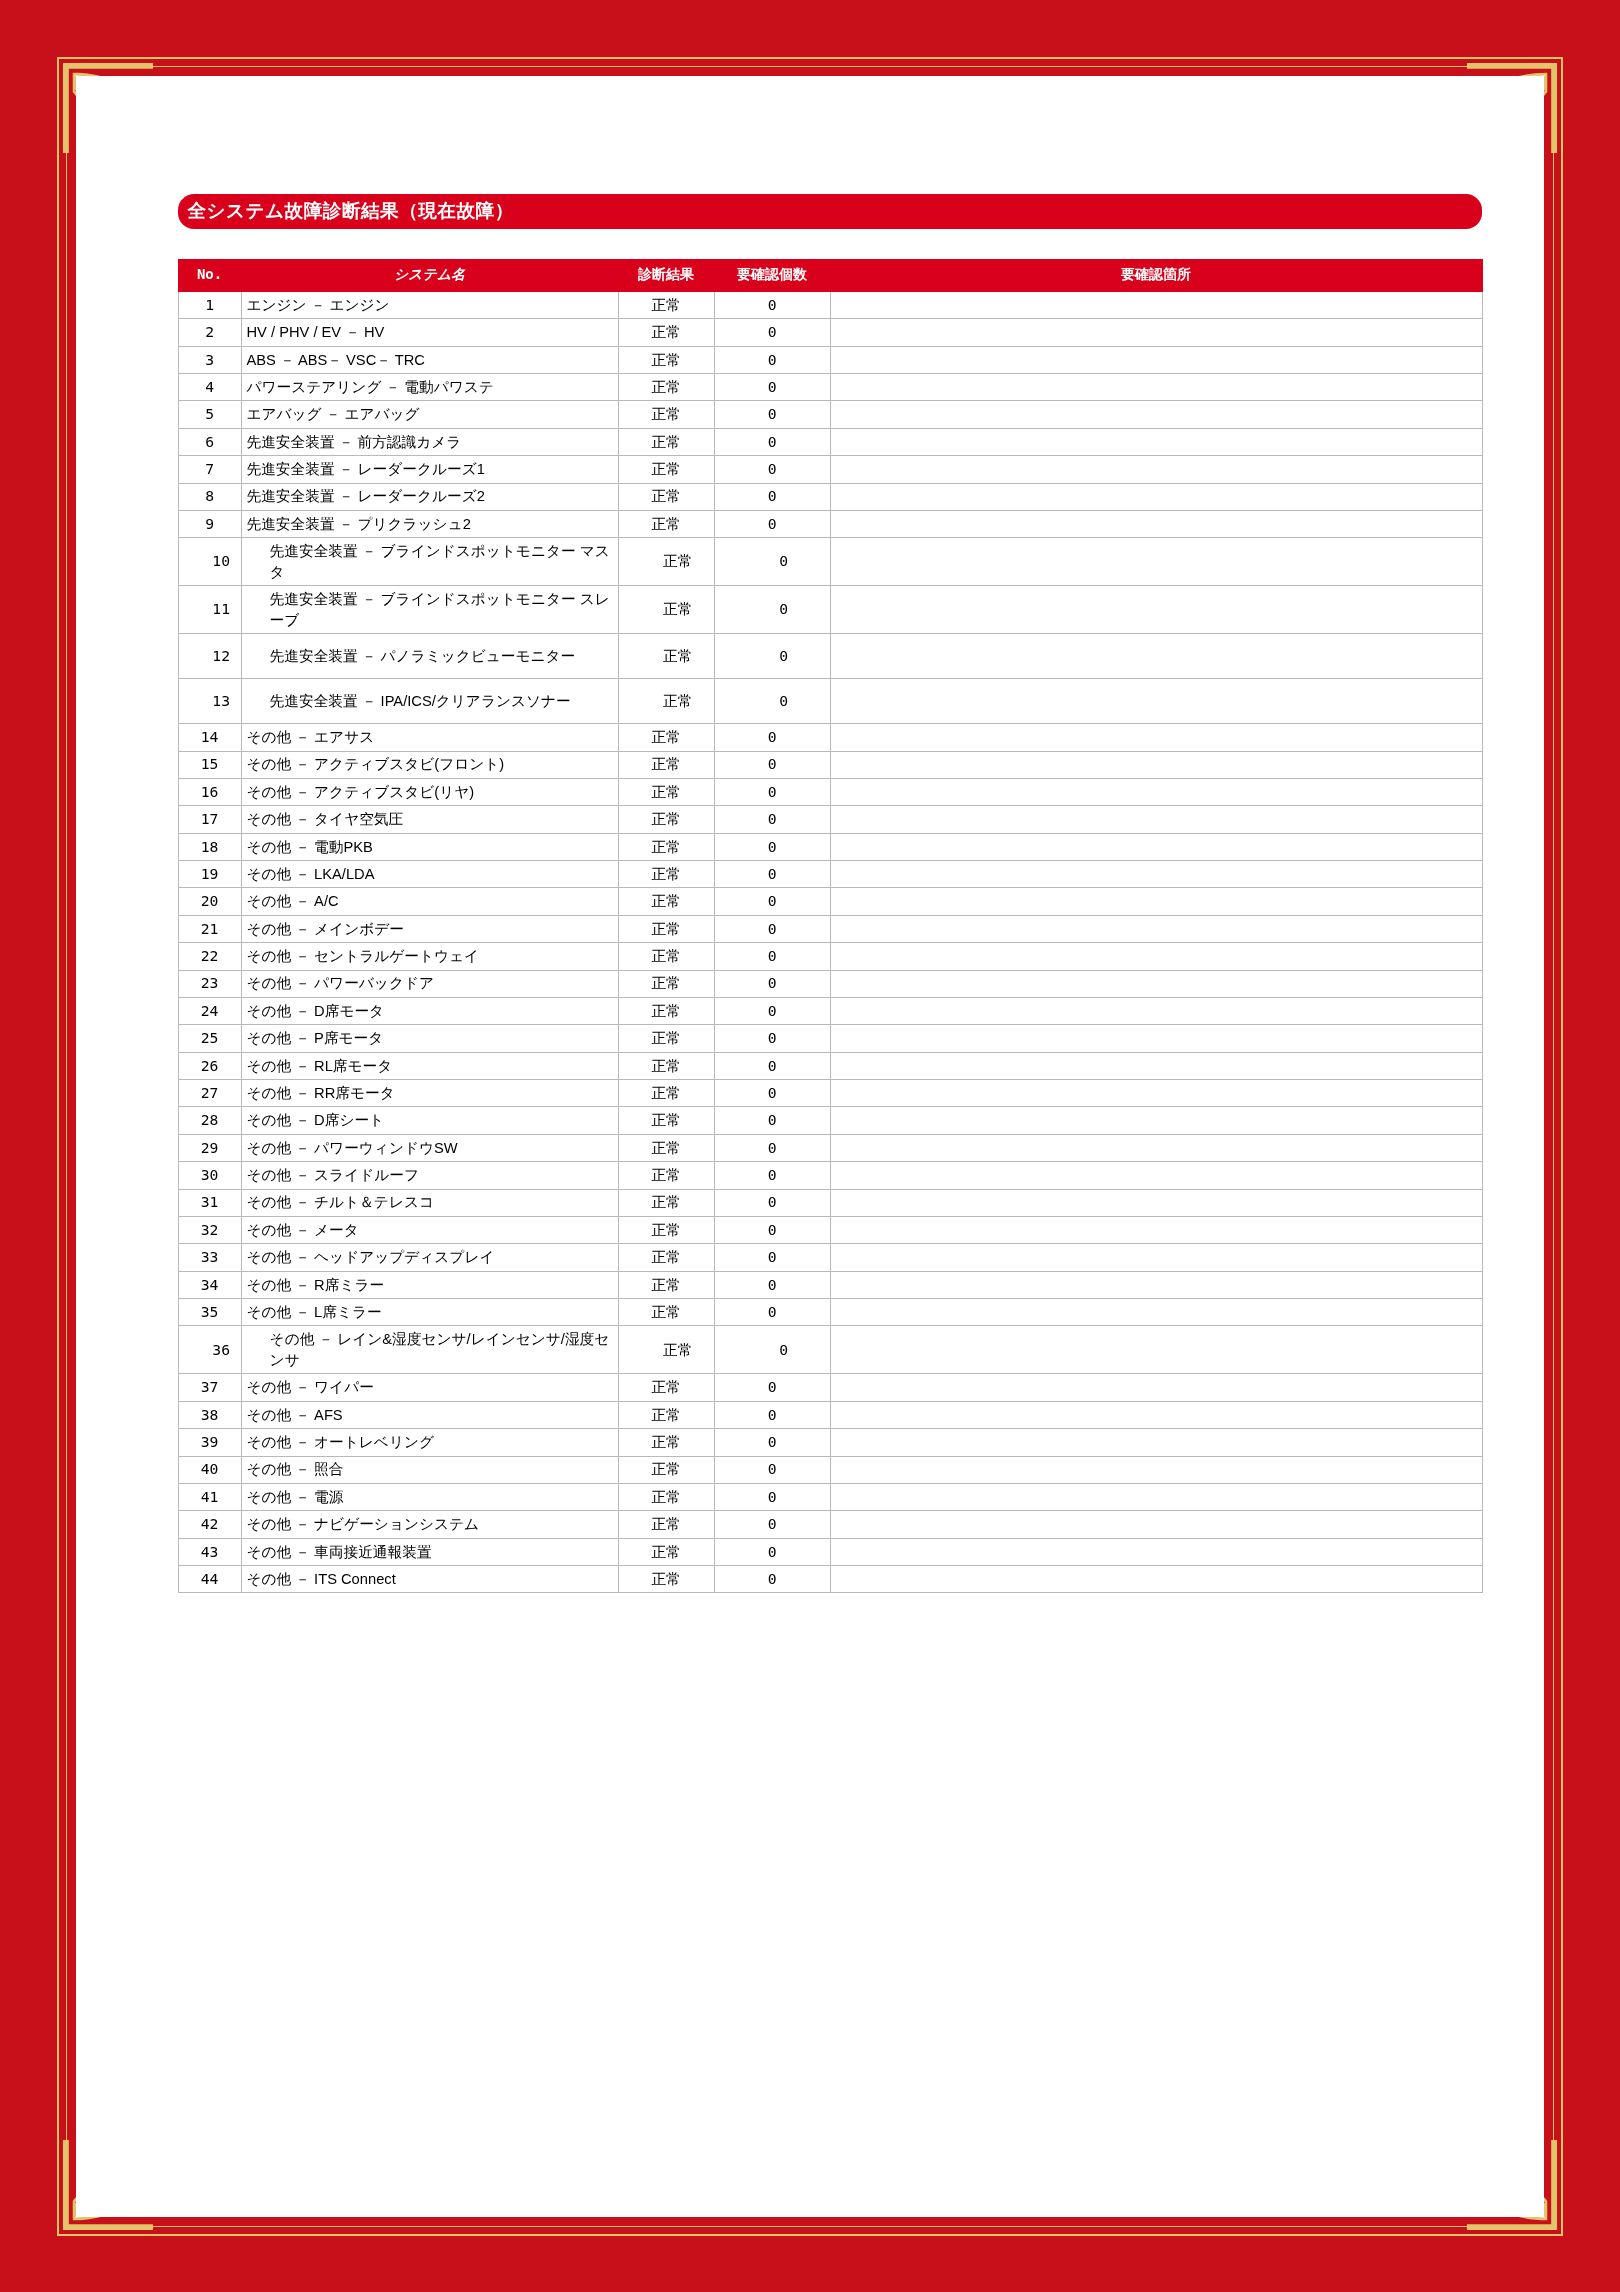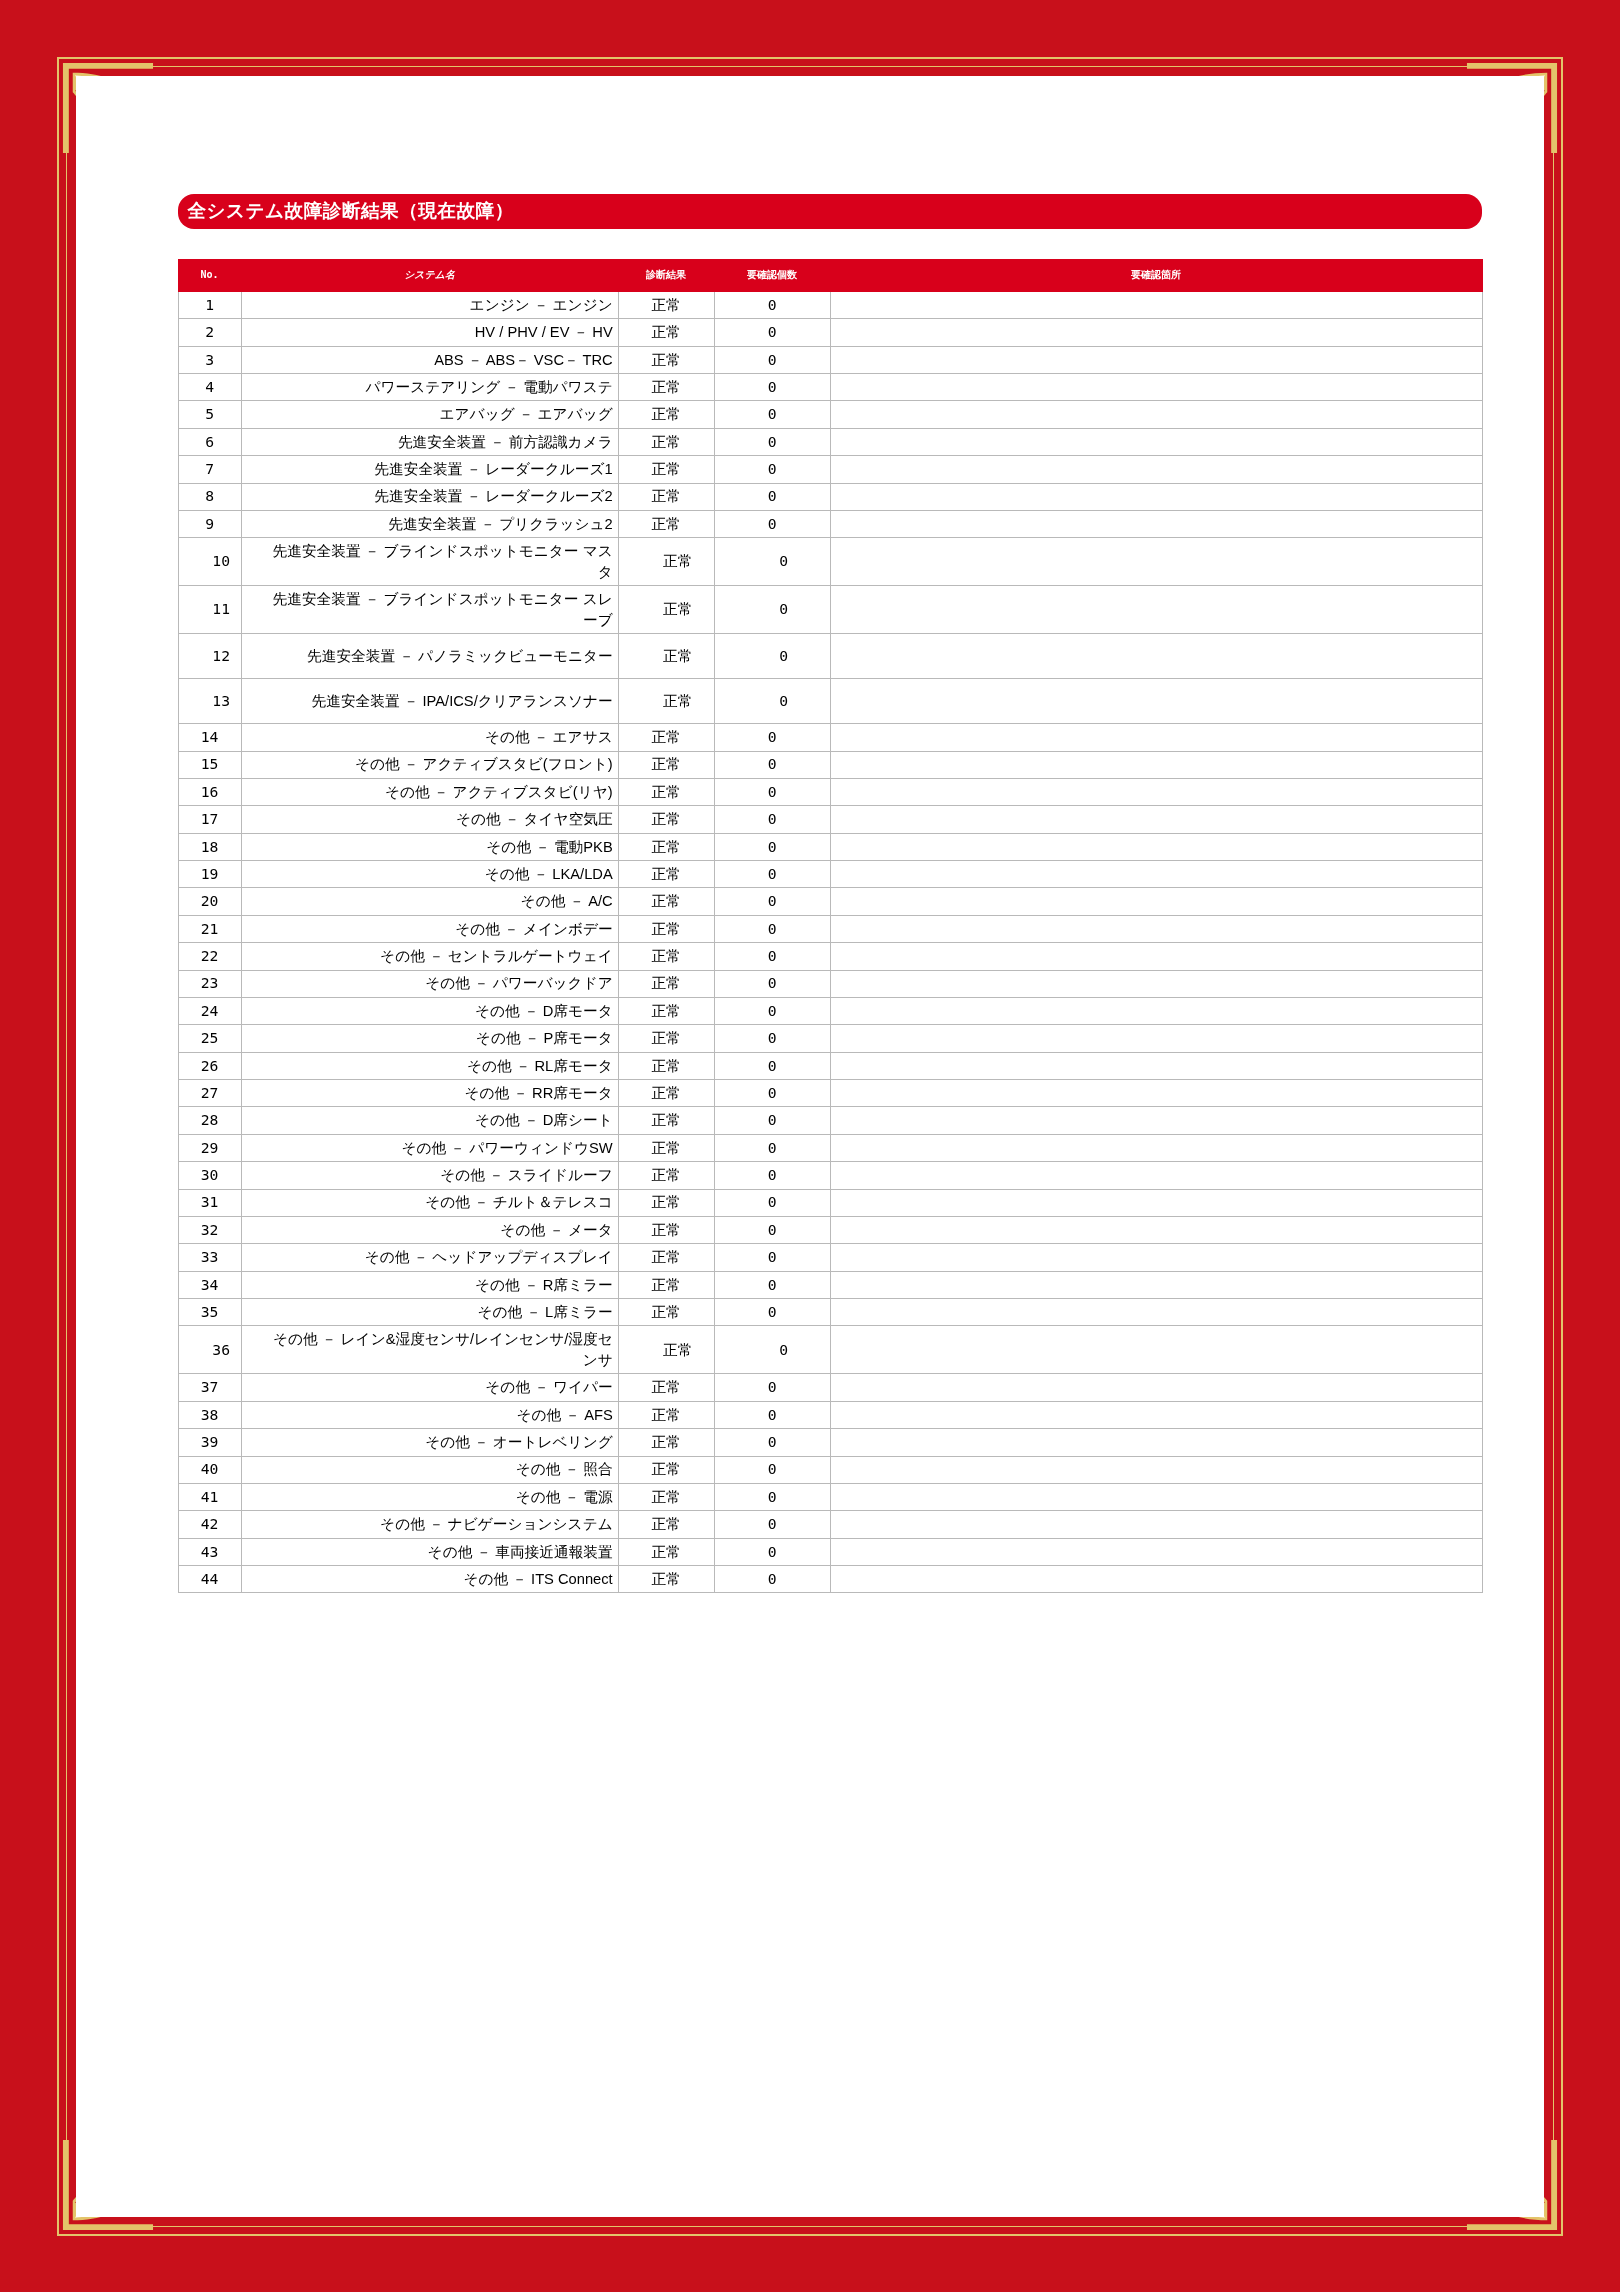--- a/index.html
+++ b/index.html
@@ -82,21 +82,21 @@
     margin-top: 30px;
     border-collapse: collapse;
     width: 100%;
     table-layout: fixed;
     font-size: 14.7px;
   }
   table.result-table th {
     background: #d8001b;
     color: #ffffff;
     font-weight: bold;
-    font-size: 10px;
+    font-size: 14px;
     border: 1px solid #d8001b;
     padding: 3.9px 2.9px;
     height: 23.5px;
     line-height: 15.7px;
   }
   table.result-table td {
     border: 1px solid #b9b9b9;
     padding: 2.9px 4.9px;
     height: 24.5px;
     box-sizing: border-box;
@@ -105,21 +105,21 @@
     line-height: 20.6px;
     vertical-align: middle;
   }
   col.c-no     { width: 63px; }
   col.c-system { width: 377px; }
   col.c-result { width: 96px; }
   col.c-count  { width: 116px; }
   col.c-check  { width: 652px; }
 
   td.no     { text-align: center; font-family: "DejaVu Sans Mono", monospace; font-size: 13.7px; }
-  td.system { text-align: right; }
+  td.system { text-align: left; }
   td.result { text-align: center; margin-top: 28px; }
   td.count  { text-align: center; font-family: "DejaVu Sans Mono", monospace; font-size: 13.7px; }
   td.check  { text-align: left; }
 
   th.no-h     { text-align: center; font-family: "DejaVu Sans Mono", monospace; font-size: 13.7px;}
   th.system-h { text-align: center; font-style: italic; }
   th.result-h { text-align: center; }
   th.count-h  { text-align: center; }
   th.check-h  { text-align: center; }
 

